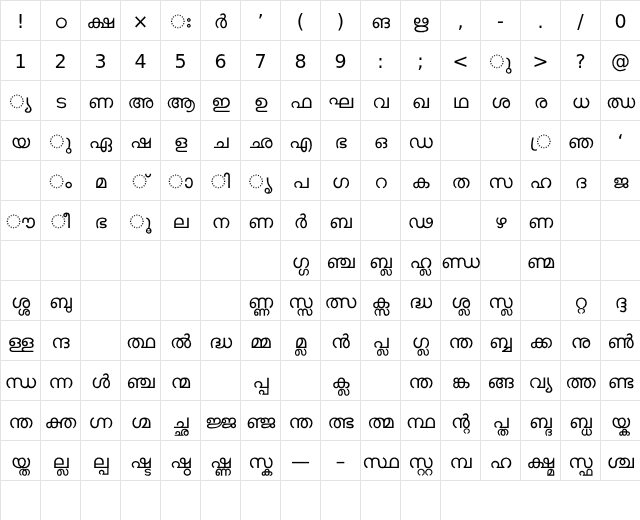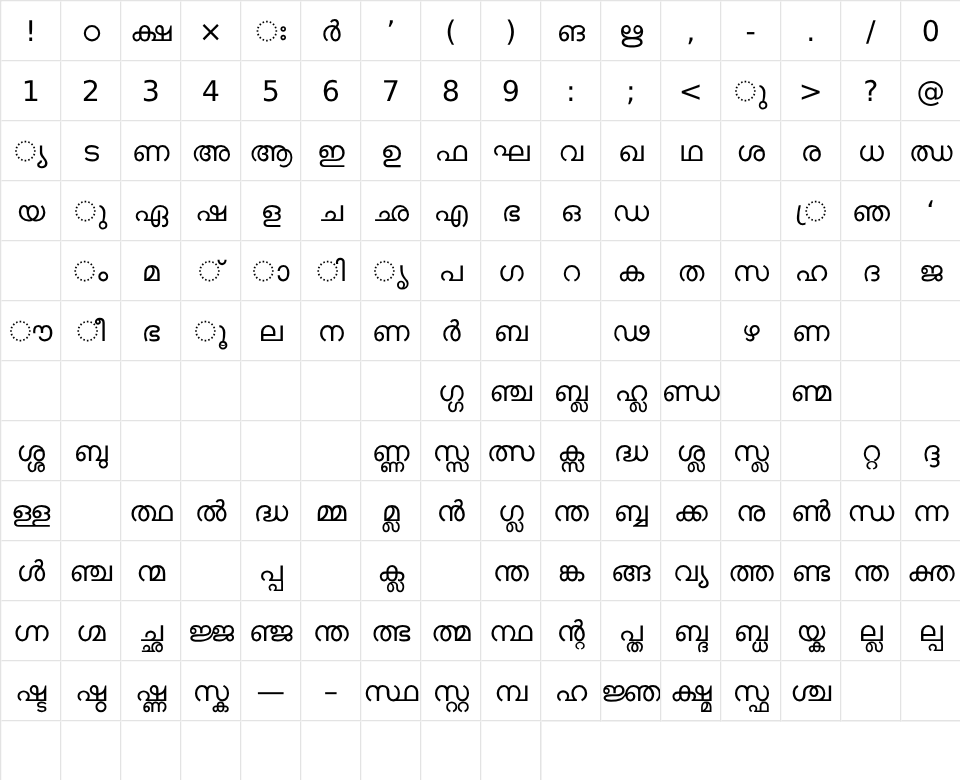--- a/index.html
+++ b/index.html
@@ -165,27 +165,29 @@
     <div class="cell">സ്സ</div>
     <div class="cell">ത്സ</div>
     <div class="cell">ക്സ</div>
     <div class="cell">ദ്ധ</div>
     <div class="cell">ശ്ല</div>
     <div class="cell">സ്ല</div>
     <div class="cell"></div>
     <div class="cell">റ്റ</div>
     <div class="cell">ദ്ദ</div>
     <div class="cell">ള്ള</div>
+    <div class="cell">ന്ദ</div>
     <div class="cell"></div>
     <div class="cell">ത്ഥ</div>
     <div class="cell">ൽ</div>
     <div class="cell">ദ്ധ</div>
     <div class="cell">മ്മ</div>
     <div class="cell">മ്ല</div>
     <div class="cell">ൻ</div>
+    <div class="cell">പ്ല</div>
     <div class="cell">ഗ്ല</div>
     <div class="cell">ന്ത</div>
     <div class="cell">ബ്ബ</div>
     <div class="cell">ക്ക</div>
     <div class="cell">നു</div>
     <div class="cell">ൺ</div>
     <div class="cell">ന്ധ</div>
     <div class="cell">ന്ന</div>
     <div class="cell">ൾ</div>
     <div class="cell">ഞ്ച</div>
@@ -210,33 +212,33 @@
     <div class="cell">ഞ്ജ</div>
     <div class="cell">ന്ത</div>
     <div class="cell">ത്ഭ</div>
     <div class="cell">ത്മ</div>
     <div class="cell">ന്ഥ</div>
     <div class="cell">ന്റ</div>
     <div class="cell">പ്ത</div>
     <div class="cell">ബ്ദ</div>
     <div class="cell">ബ്ധ</div>
     <div class="cell">യ്ക</div>
+    <div class="cell">യ്ത</div>
     <div class="cell">ല്ല</div>
     <div class="cell">ല്പ</div>
     <div class="cell">ഷ്ട</div>
     <div class="cell">ഷ്ഠ</div>
     <div class="cell">ഷ്ണ</div>
     <div class="cell">സ്ക</div>
     <div class="cell">—</div>
     <div class="cell">–</div>
     <div class="cell">സ്ഥ</div>
     <div class="cell">സ്റ്റ</div>
     <div class="cell">മ്പ</div>
     <div class="cell">ഹ</div>
-    <div class="cell">ജ്ഞ</div>
     <div class="cell">ക്ഷ്മ</div>
     <div class="cell">സ്ഫ</div>
     <div class="cell">ശ്ച</div>
     <div class="cell"></div>
     <div class="cell"></div>
     <div class="cell"></div>
     <div class="cell"></div>
     <div class="cell"></div>
     <div class="cell"></div>
     <div class="cell"></div>

